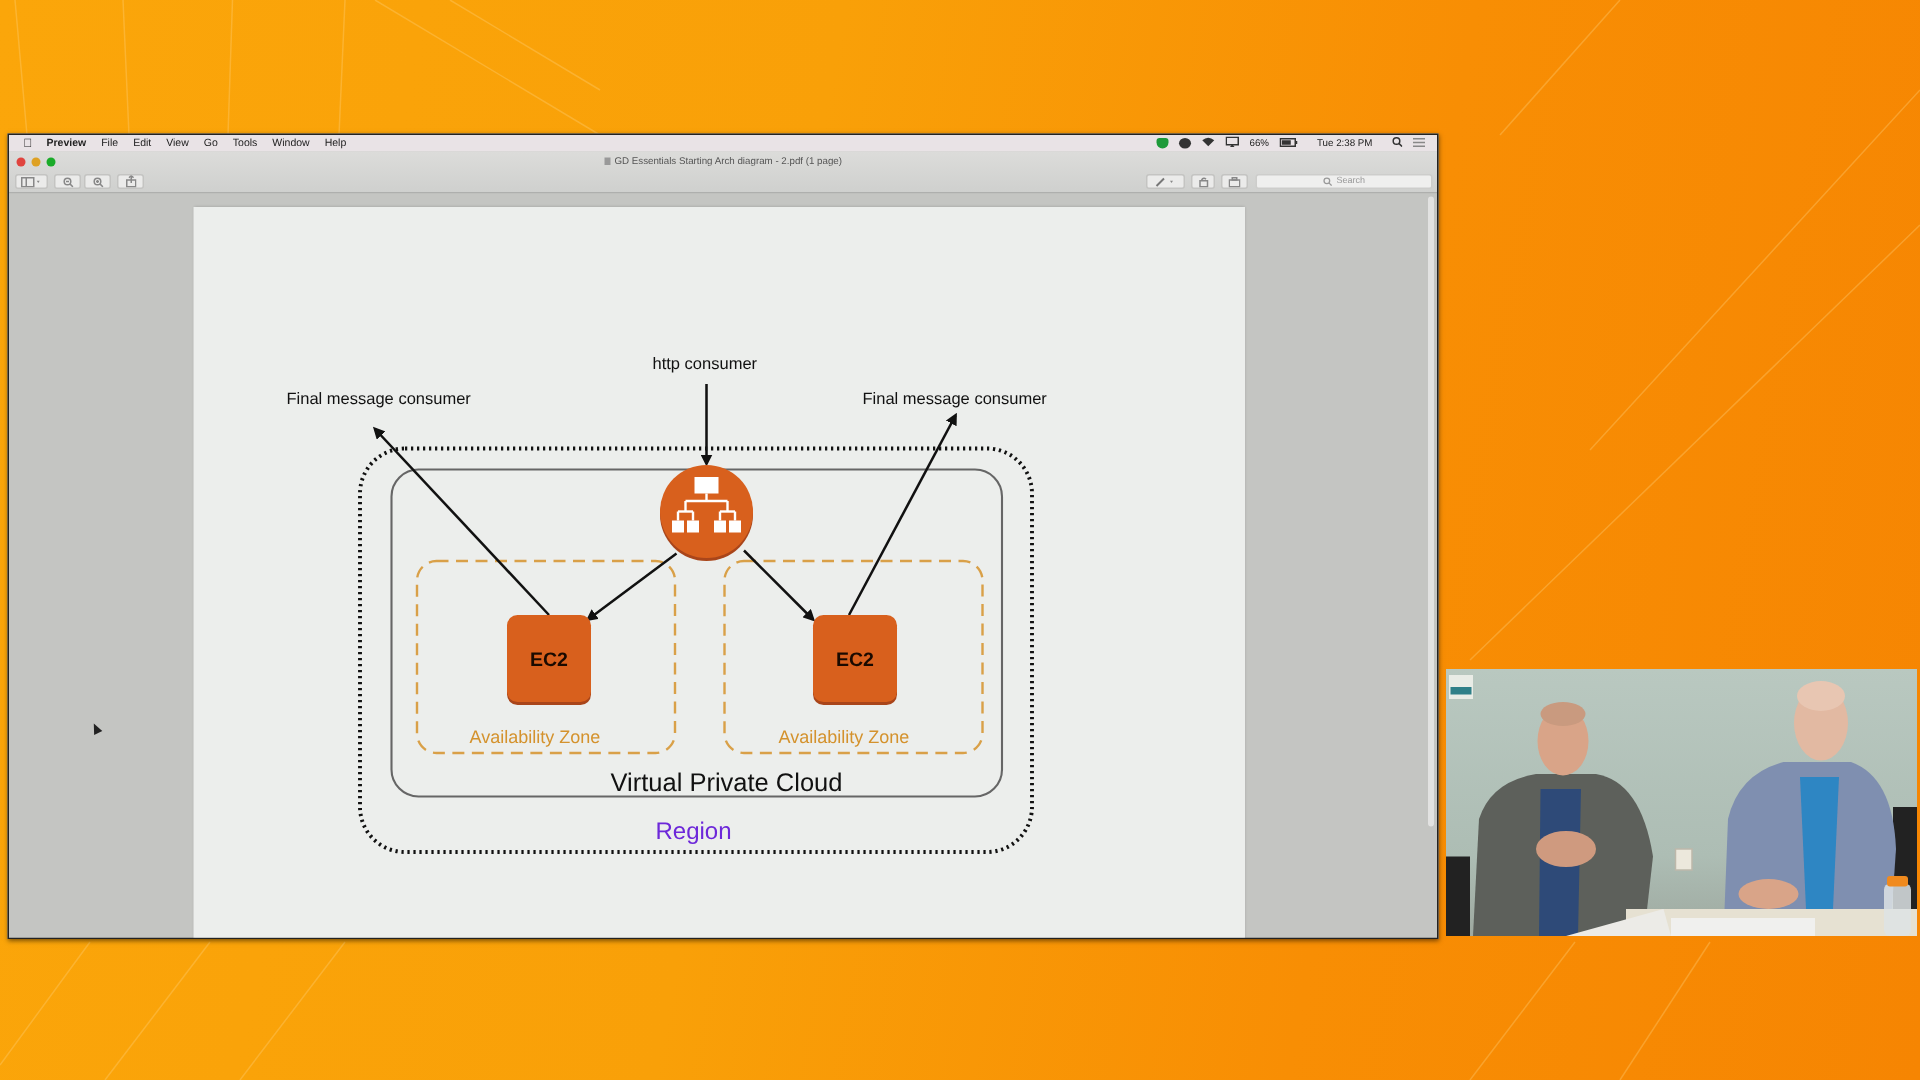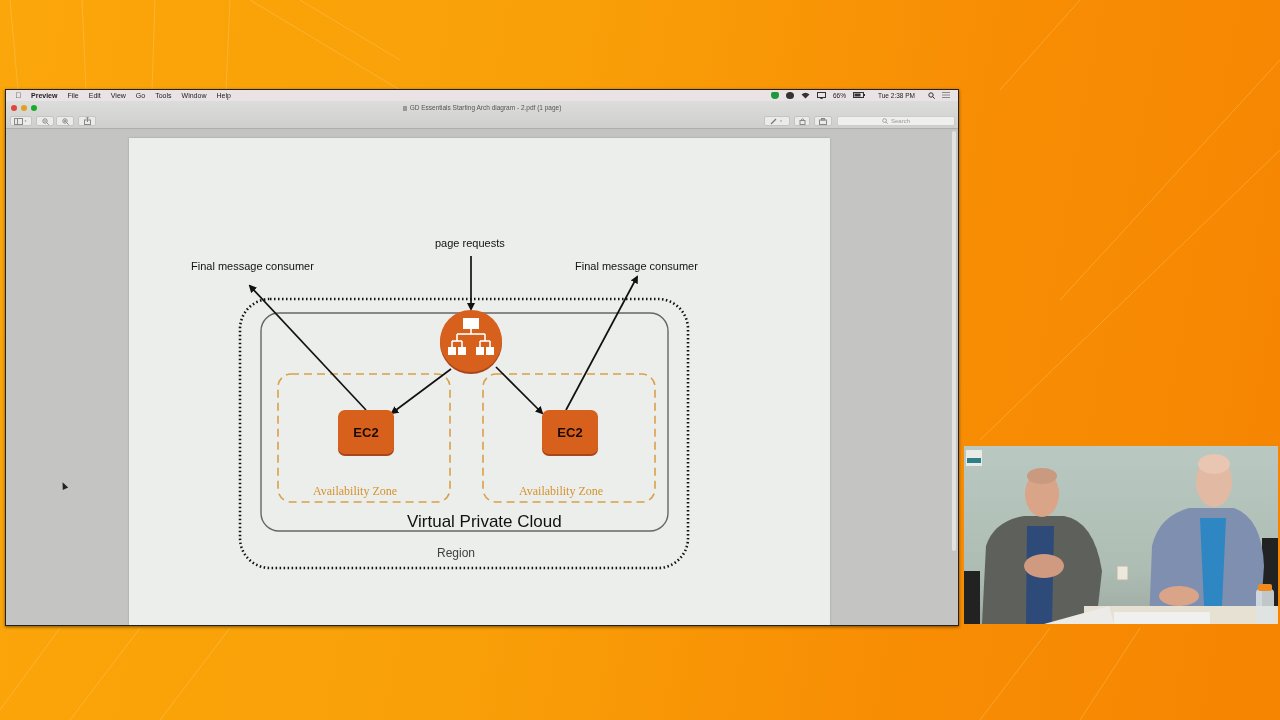--- a/index.html
+++ b/index.html
@@ -63,25 +63,25 @@
   }
   .cursor {
     position: absolute; left: 55px; top: 353px; width: 0; height: 0;
     border-left: 3px solid transparent; border-right: 3px solid transparent;
     border-bottom: 7px solid #222; transform: rotate(-25deg);
   }
 
   
   .diagram { position: absolute; inset: 0; }
   .lbl { position: absolute; font-size: 11px; color: #111; white-space: nowrap; }
-  .az-lbl { position: absolute; font-size: 12px; color: #d4922d; white-space: nowrap; font-family: Liberation Serif, serif; }
+  .az-lbl { position: absolute; font-size: 12px; color: #d4922d; white-space: nowrap; }
   .vpc-lbl { position: absolute; font-size: 17px; color: #111; }
-  .region-lbl { position: absolute; font-size: 12px; color: #404040; }
+  .region-lbl { position: absolute; font-size: 16px; color: #6d28d9; }
   .ec2 {
-    position: absolute; width: 56px; height: 44px; background: #d8601d;
+    position: absolute; width: 56px; height: 58px; background: #d8601d;
     border-radius: 7px; box-shadow: 0 2px 0 #a9451a;
     display: flex; align-items: center; justify-content: center;
     font-weight: bold; font-size: 13px; color: #1a0a00;
   }
   .elb {
     position: absolute; width: 62px; height: 62px; border-radius: 50%;
     background: #d8601d; box-shadow: 0 2px 0 #a9451a;
   }
 
   
@@ -277,21 +277,21 @@
             <line x1="22" y1="31" x2="22" y2="37"></line>
             <line x1="40" y1="31" x2="40" y2="37"></line>
             <line x1="50" y1="31" x2="50" y2="37"></line>
           </g>
         </svg>
       </div>
 
       <div class="ec2" style="left:209px;top:272px;">EC2</div>
       <div class="ec2" style="left:413px;top:272px;">EC2</div>
 
-      <div class="lbl" style="left:306px;top:99px;">page requests</div>
+      <div class="lbl" style="left:306px;top:99px;">http consumer</div>
       <div class="lbl" style="left:62px;top:122px;">Final message consumer</div>
       <div class="lbl" style="left:446px;top:122px;">Final message consumer</div>
       <div class="az-lbl" style="left:184px;top:346px;">Availability Zone</div>
       <div class="az-lbl" style="left:390px;top:346px;">Availability Zone</div>
       <div class="vpc-lbl" style="left:278px;top:374px;">Virtual Private Cloud</div>
       <div class="region-lbl" style="left:308px;top:408px;">Region</div>
     </div>
 
     <div class="scrollbar"></div>
   </div>

